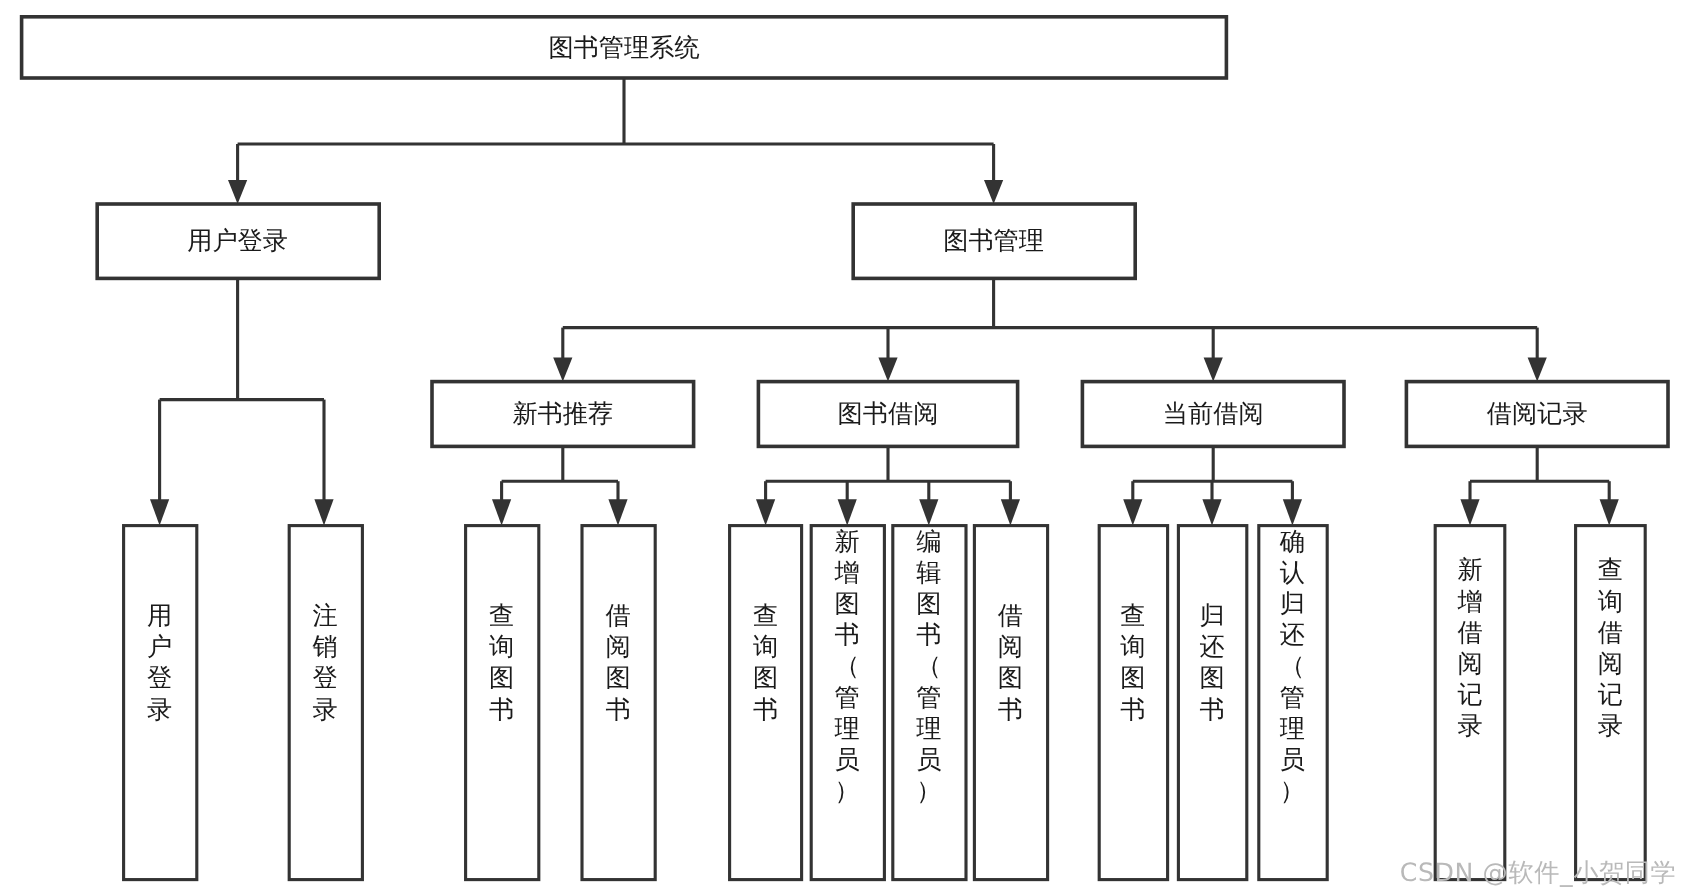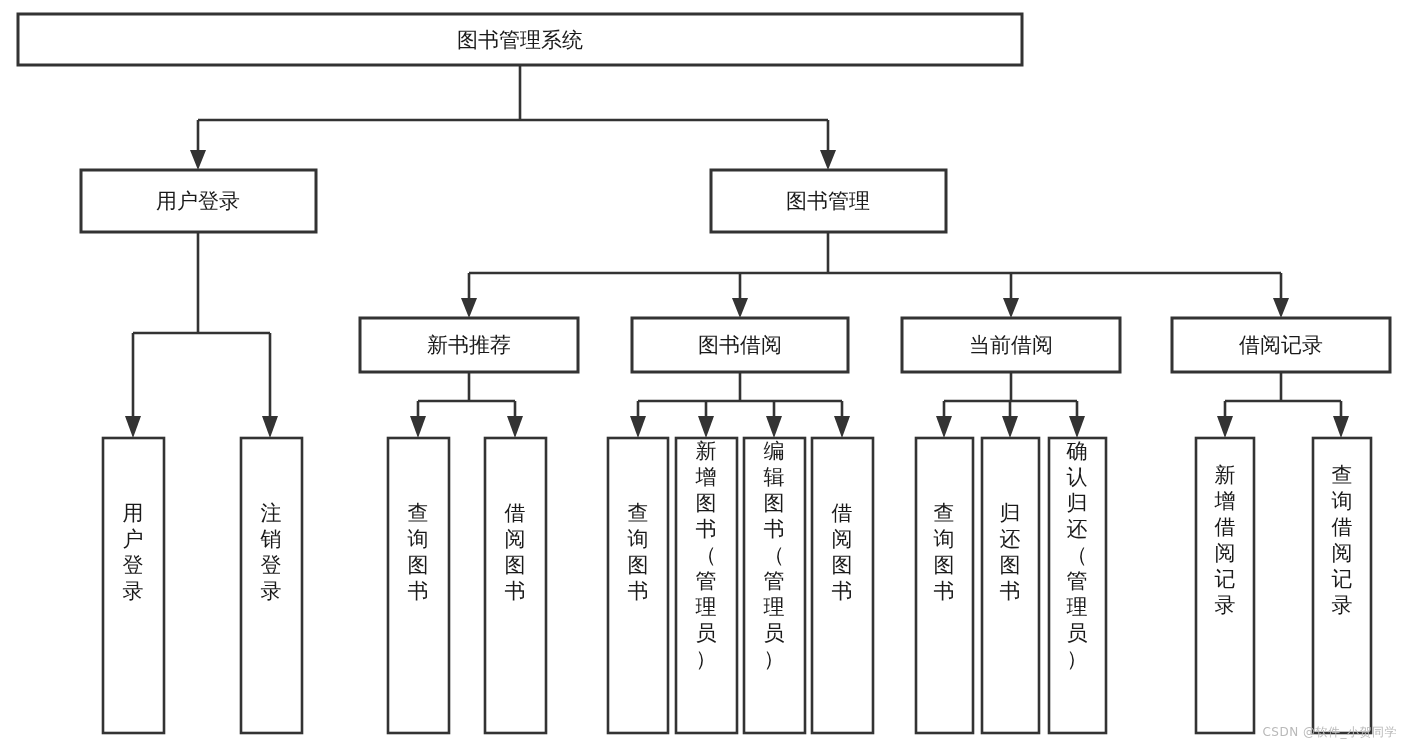--- a/index.html
+++ b/index.html
@@ -56,21 +56,21 @@
     font-family: "DejaVu Sans", "Liberation Sans", sans-serif;
     font-size: 21px;
     fill: #1a1a1a;
     text-anchor: middle;
   }
   .watermark {
     position: absolute;
     right: 8px;
     bottom: 6px;
     font-family: "DejaVu Sans", "Liberation Sans", sans-serif;
-    font-size: 12px;
+    font-size: 21px;
     color: #b9b9b9;
     letter-spacing: 0.5px;
     white-space: nowrap;
     pointer-events: none;
   }
 </style>
 </head>
 <body>
 
 <div id="diagram-root">

